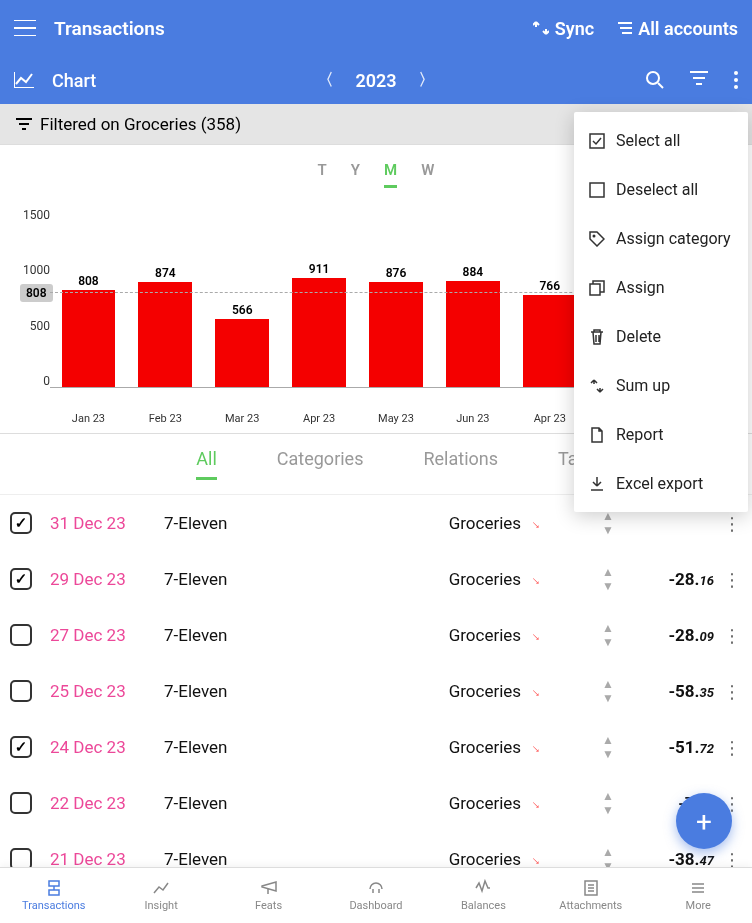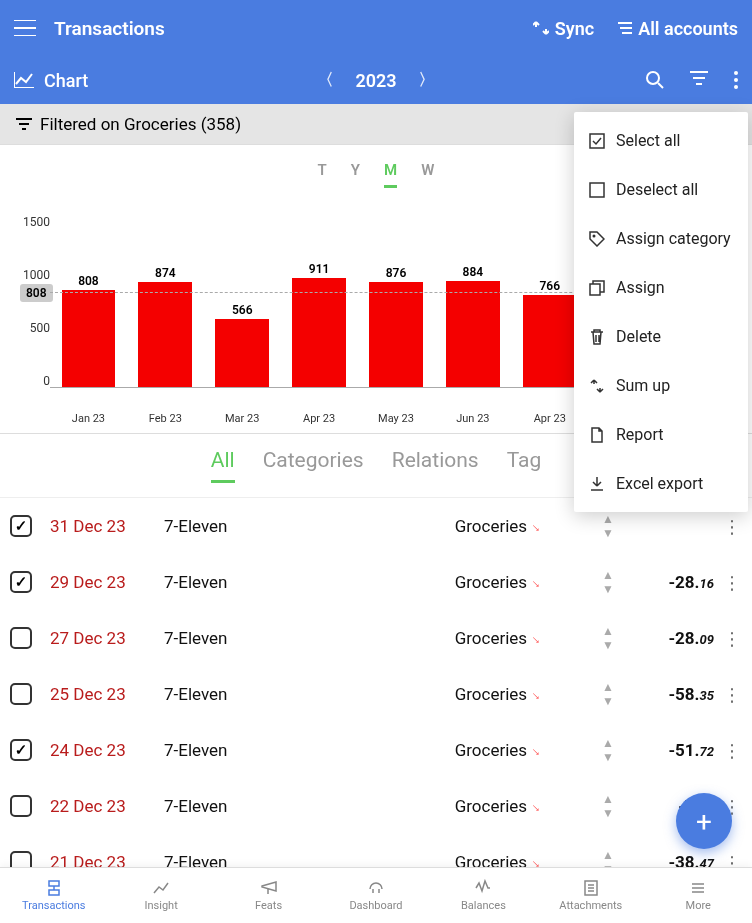--- a/index.html
+++ b/index.html
@@ -7,60 +7,60 @@
 
 
 .header { background: #4a7ce0; color: #fff; }
 .header-top { display: flex; align-items: center; padding: 10px 14px; height: 56px; }
 .hamburger { cursor: pointer; margin-right: 18px; }
 .header-title { font-size: 19px; font-weight: 600; flex: 1; }
 .header-actions { display: flex; align-items: center; gap: 22px; }
 .header-action { display: flex; align-items: center; gap: 6px; font-size: 18px; font-weight: 600; cursor: pointer; }
 
 .header-bottom { display: flex; align-items: center; padding: 8px 14px; height: 48px; }
-.chart-label { display: flex; align-items: center; gap: 10px; font-size: 18px; font-weight: 500; flex: 1; }
+.chart-label { display: flex; align-items: center; gap: 18px; font-size: 18px; font-weight: 500; flex: 1; }
 .year-nav { display: flex; align-items: center; gap: 22px; font-size: 18px; font-weight: 600; position: absolute; left: 50%; transform: translateX(-50%); }
 .year-arrow { cursor: pointer; font-size: 16px; opacity: 0.85; }
 .header-icons { display: flex; gap: 26px; margin-left: auto; }
 .header-icon { cursor: pointer; }
 
 
 .filter-bar { background: #e5e5e5; padding: 10px 16px; display: flex; align-items: center; gap: 8px; font-size: 17px; }
 
 
 .chart-area { border-top: 1px solid #ddd; border-bottom: 1px solid #ddd; padding: 4px 0 0 0; }
 .period-tabs { display: flex; justify-content: center; gap: 24px; padding: 12px 0; color: #999; font-size: 15px; font-weight: 600; }
 .period-tab { cursor: pointer; padding-bottom: 6px; }
 .period-tab.active { color: #5ecb5e; border-bottom: 3px solid #5ecb5e; }
 
 .chart-wrapper { position: relative; height: 208px; padding: 0 10px 0 50px; }
-.y-axis { position: absolute; left: 16px; top: 15px; bottom: 20px; display: flex; flex-direction: column; justify-content: space-between; font-size: 12px; color: #333; }
+.y-axis { position: absolute; left: 16px; top: 8px; bottom: 20px; display: flex; flex-direction: column; justify-content: space-between; font-size: 12px; color: #333; }
 .y-tick { text-align: right; width: 34px; }
 .avg-badge { position: absolute; left: 20px; top: 84px; background: #ccc; padding: 2px 6px; border-radius: 3px; font-size: 12px; font-weight: 600; }
 .bars { display: flex; align-items: flex-end; height: 188px; gap: 0; border-bottom: 1px solid #aaa; }
 .bar-col { flex: 1; display: flex; flex-direction: column; align-items: center; }
 .bar-val { font-size: 12px; font-weight: 600; margin-bottom: 2px; }
 .bar { width: 70%; background: #f40000; }
 .x-labels { display: flex; padding: 4px 10px 8px 50px; }
 .x-label { flex: 1; text-align: center; font-size: 11px; color: #333; }
 .dashed-line { position: absolute; left: 50px; right: 10px; top: 92px; border-top: 1px dashed #aaa; }
 
 
 .list-tabs { display: flex; justify-content: center; gap: 28px; padding: 14px 0; border-bottom: 1px solid #eee; }
-.list-tab { color: #999; font-size: 21px; cursor: pointer; padding-bottom: 8px; }
+.list-tab { color: #999; font-size: 18px; cursor: pointer; padding-bottom: 8px; margin-left: 32px; }
 .list-tab.active { color: #5ecb5e; border-bottom: 3px solid #5ecb5e; }
 
 
 .tx-list { }
 .tx-row { display: flex; align-items: center; padding: 14px 10px; gap: 4px; }
 .tx-check { width: 22px; height: 22px; border: 2px solid #333; border-radius: 5px; margin-right: 14px; cursor: pointer; display: flex; align-items: center; justify-content: center; flex-shrink: 0; }
 .tx-check.checked::after { content: "✓"; font-size: 15px; font-weight: bold; color: #000; }
-.tx-date { width: 110px; font-size: 17px; color: #b91c1c; }
+.tx-date { width: 110px; font-size: 17px; color: #ec4899; }
 .tx-merchant { flex: 1; font-size: 17px; color: #111; }
-.tx-category { font-size: 17px; color: #111; }
+.tx-category { font-size: 17px; color: #111; margin-right: 6px; }
 .tx-arrow { color: #f44; font-size: 13px; margin-right: 54px; transform: rotate(45deg); display: inline-block; font-weight: bold; }
 .tx-sort { color: #aaa; font-size: 12px; margin-right: 14px; cursor: pointer; }
 .tx-amount { width: 82px; text-align: right; font-size: 17px; font-weight: 700; color: #111; }
 .tx-amount .dec { font-size: 13px; font-style: italic; }
 .tx-more { width: 20px; text-align: center; color: #666; cursor: pointer; font-size: 18px; margin-left: 4px; }
 
 
 .bottom-nav { position: absolute; bottom: 0; left: 0; right: 0; height: 56px; background: #fff; border-top: 1px solid #ddd; display: flex; box-shadow: 0 -2px 8px rgba(0,0,0,0.05); }
 .nav-item { flex: 1; display: flex; flex-direction: column; align-items: center; justify-content: center; gap: 2px; color: #888; cursor: pointer; font-size: 11px; }
 .nav-item.active { color: #4a7ce0; }

